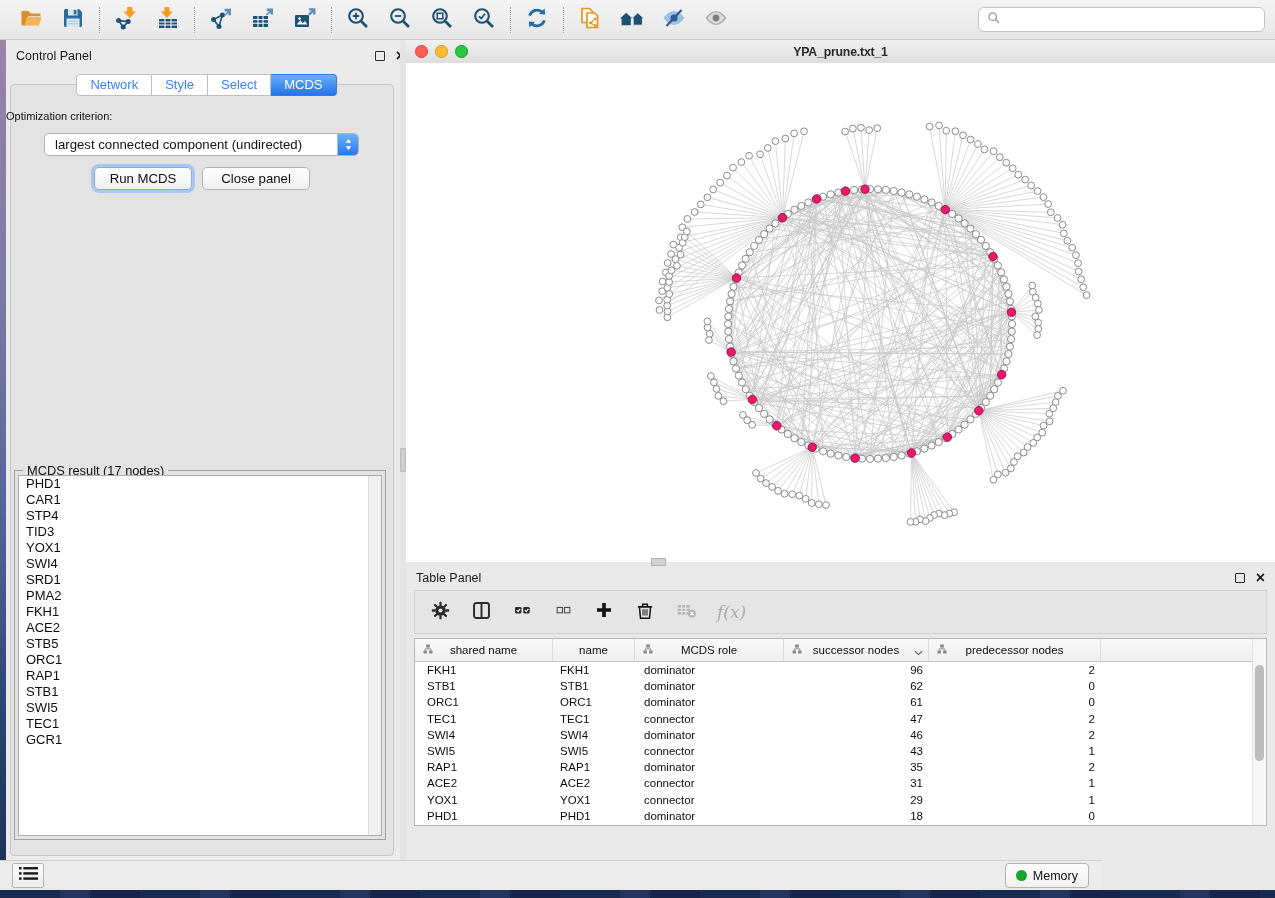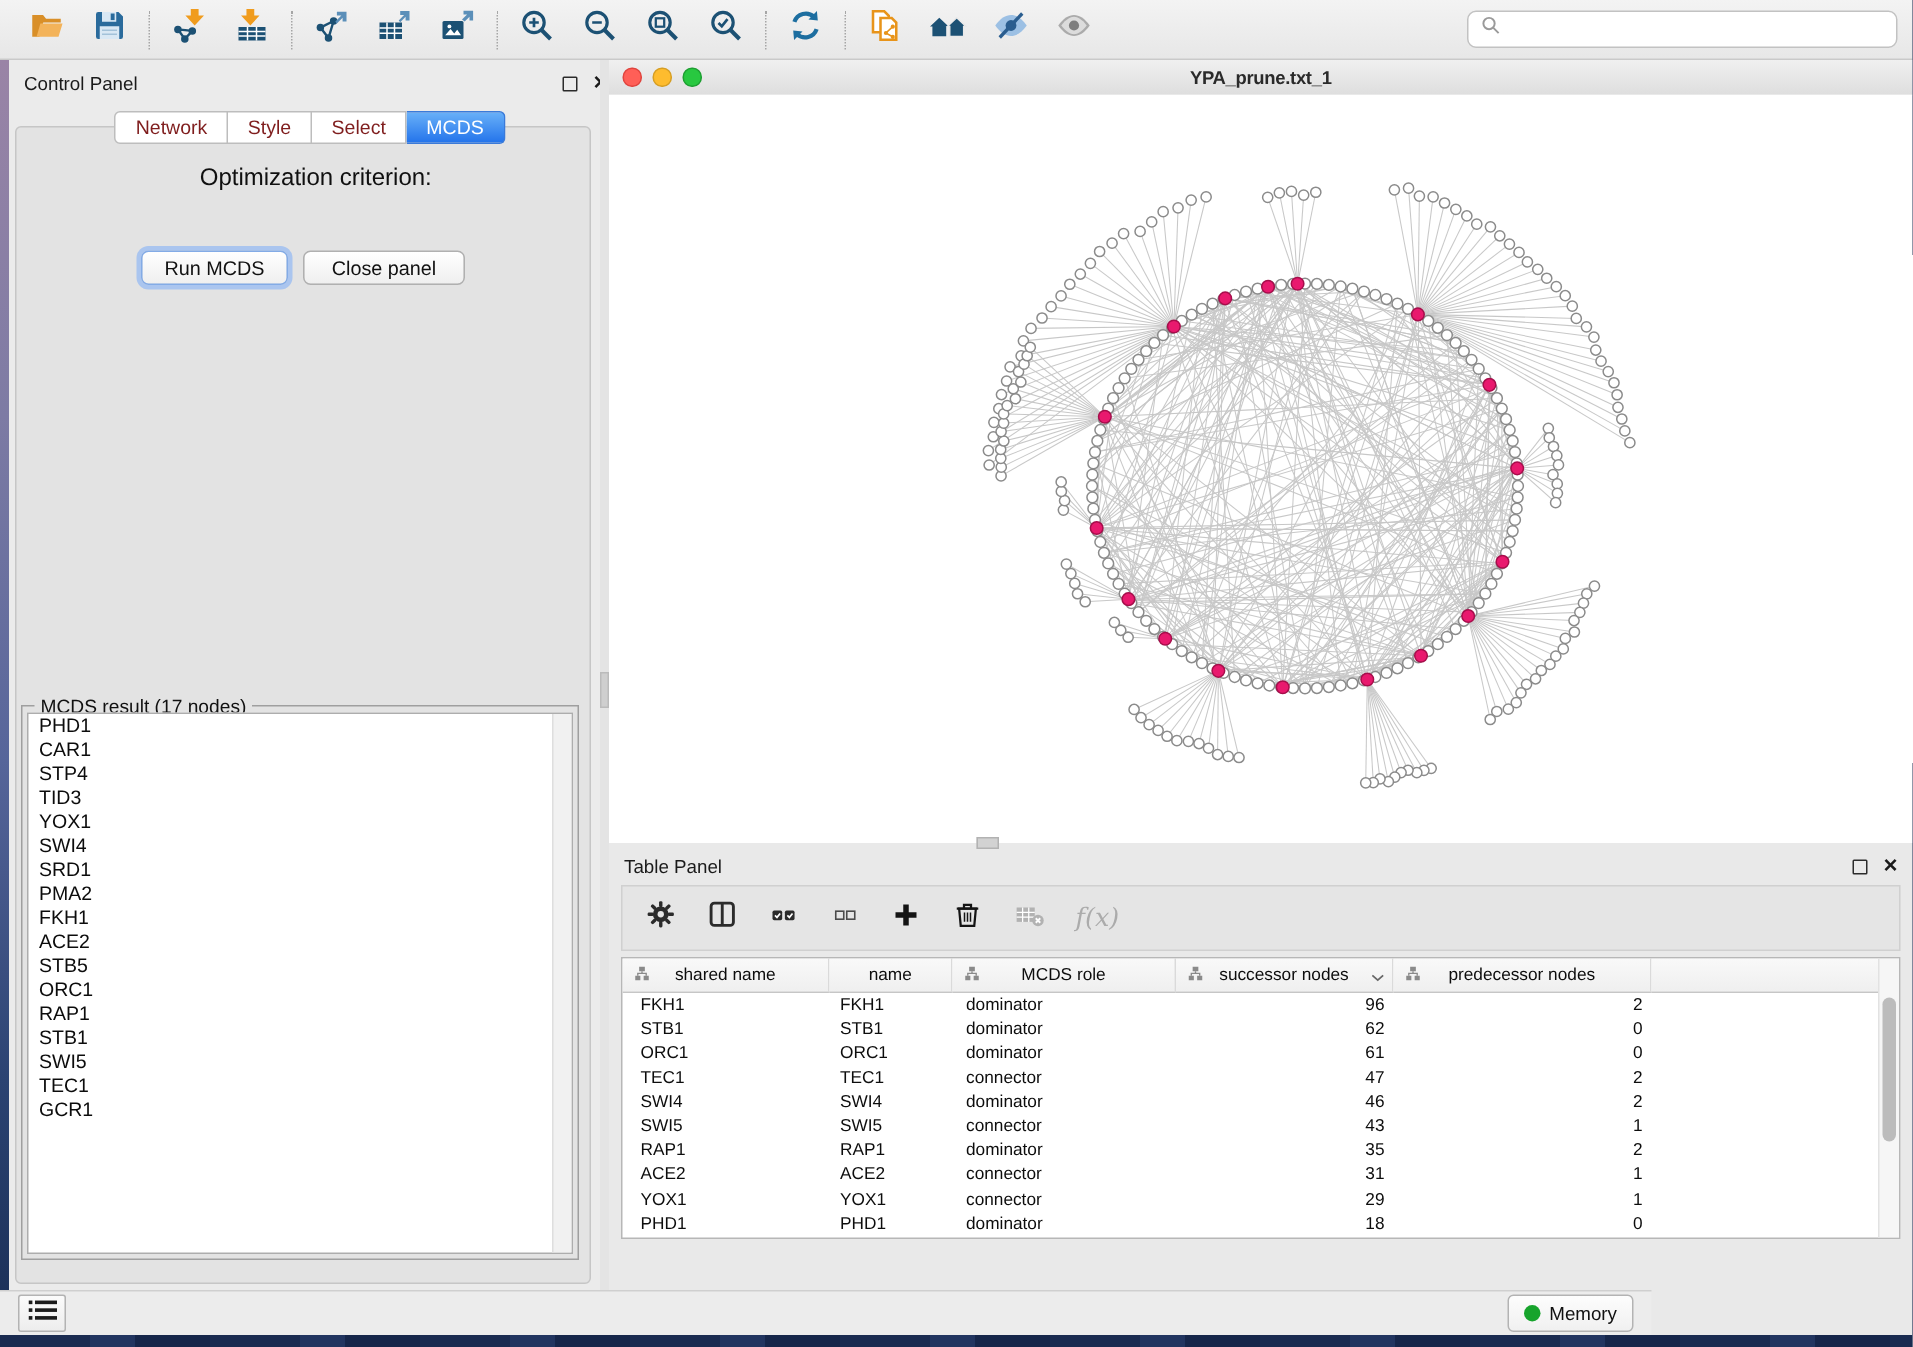--- a/index.html
+++ b/index.html
@@ -14,26 +14,26 @@
   #left-strip{position:absolute;left:0;top:40px;width:6px;height:850px;background:linear-gradient(#9a84a6,#7d7ba4 28%,#56659a 55%,#2b4372 80%,#1a2e55);}
   #bottom-strip{position:absolute;left:0;top:890px;width:1275px;height:8px;background:repeating-linear-gradient(90deg,#1a2b50 0 60px,#223560 60px 90px,#16264a 90px 140px);}
   
   #control-panel{position:absolute;left:6px;top:40px;width:410px;height:820px;background:#ebebeb;border-right:1px solid #bdbdbd;box-sizing:border-box;}
   .panel-title-row{height:24px;display:flex;align-items:center;padding:4px 10px 0 10px;font-size:12.5px;color:#1a1a1a;}
   .win-btns{margin-left:auto;display:flex;gap:11px;align-items:center;}
   .float-btn{width:8px;height:8px;border:1.5px solid #2b2b2b;border-radius:1px;}
   .close-btn{font-size:16px;font-weight:bold;color:#1a1a1a;line-height:12px;}
   #ctl-tabs{position:absolute;left:0;right:8px;top:34px;display:flex;justify-content:center;z-index:2;}
   .seg{display:flex;}
-  .seg .tab{height:20px;line-height:20px;padding:0 13px;font-size:13px;background:#fff;border:1px solid #bdbdbd;border-left:none;color:#7f1d1d;cursor:default;}
+  .seg .tab{height:20px;line-height:20px;padding:0 13px;font-size:13px;background:#fff;border:1px solid #bdbdbd;border-left:none;color:#3b82f6;cursor:default;}
   .seg .tab:first-child{border-left:1px solid #bdbdbd;border-radius:4px 0 0 4px;}
   .seg .tab:last-child{border-radius:0 4px 4px 0;}
   .seg .tab.active{background:linear-gradient(#68b0f8,#2474eb);color:#fff;border-color:#3a7ad9;}
   #ctl-body{position:absolute;left:4px;top:44px;width:384px;height:772px;background:#e3e3e3;border:1px solid #c6c6c6;border-radius:4px;box-sizing:border-box;}
-  #opt-label{position:absolute;left:0;top:70px;width:100%;text-align:center;font-size:16px;color:#101010;}
+  #opt-label{position:absolute;left:0;top:70px;width:100%;text-align:left;font-size:11px;color:#101010;}
   #criterion-select{position:absolute;left:38px;top:93px;width:315px;height:23px;background:#fff;border:1px solid #b3b3b3;border-radius:5px;display:flex;align-items:center;box-sizing:border-box;overflow:hidden;}
   #criterion-select .val{padding-left:10px;font-size:13.2px;color:#111;white-space:nowrap;}
   #criterion-select .cap{margin-left:auto;width:20px;height:100%;background:linear-gradient(#6cb0f8,#2a76ec);display:flex;align-items:center;justify-content:center;border-left:1px solid #9cc3f2;}
   .btn{position:absolute;height:23px;background:linear-gradient(#ffffff,#efefef);border:1px solid #b0b0b0;border-radius:5px;font-size:13.2px;display:flex;align-items:center;justify-content:center;color:#111;box-sizing:border-box;}
   #run-btn{left:88px;top:127px;width:98px;border-color:#83abe6;box-shadow:0 0 0 3px rgba(100,160,252,.45);}
   #closep-btn{left:196px;top:127px;width:108px;}
   #result-box{position:absolute;left:8px;top:430px;width:370px;height:368px;border:1px solid #9f9f9f;background:#e3e3e3;}
   #result-label{position:absolute;left:8px;top:-8px;background:#e3e3e3;padding:0 4px;font-size:12.8px;color:#111;}
   #result-list{position:absolute;left:3px;right:3px;top:4px;bottom:3px;background:#fff;border:1px solid #adadad;overflow:hidden;}
   #result-scroll{position:absolute;right:0;top:0;bottom:0;width:12px;background:#f1f1f1;border-left:1px solid #dedede;}
@@ -241,20 +241,29 @@
     <div id="ctl-tabs">
         <div class="seg" id="ctl-seg">
           <span class="tab">Network</span>
           <span class="tab">Style</span>
           <span class="tab">Select</span>
           <span class="tab active">MCDS</span>
         </div>
       </div>
     <div id="ctl-body"></div>
     <div id="opt-label">Optimization criterion:</div>
+    <div id="criterion-select">
+      <span class="val">largest connected component (undirected)</span>
+      <span class="cap">
+        <svg viewBox="0 0 10 14" width="9" height="13">
+            <path d="M5 1l3.1 4H1.9z" fill="#fff"></path>
+            <path d="M5 13L1.9 9h6.2z" fill="#fff"></path>
+          </svg>
+      </span>
+    </div>
     <div class="btn" id="run-btn">Run MCDS</div>
     <div class="btn" id="closep-btn">Close panel</div>
     <div id="result-box">
       <span id="result-label">MCDS result (17 nodes)</span>
       <div id="result-list">
         <div id="result-items">
             <div class="mcds-item">PHD1</div>
             <div class="mcds-item">CAR1</div>
             <div class="mcds-item">STP4</div>
             <div class="mcds-item">TID3</div>

